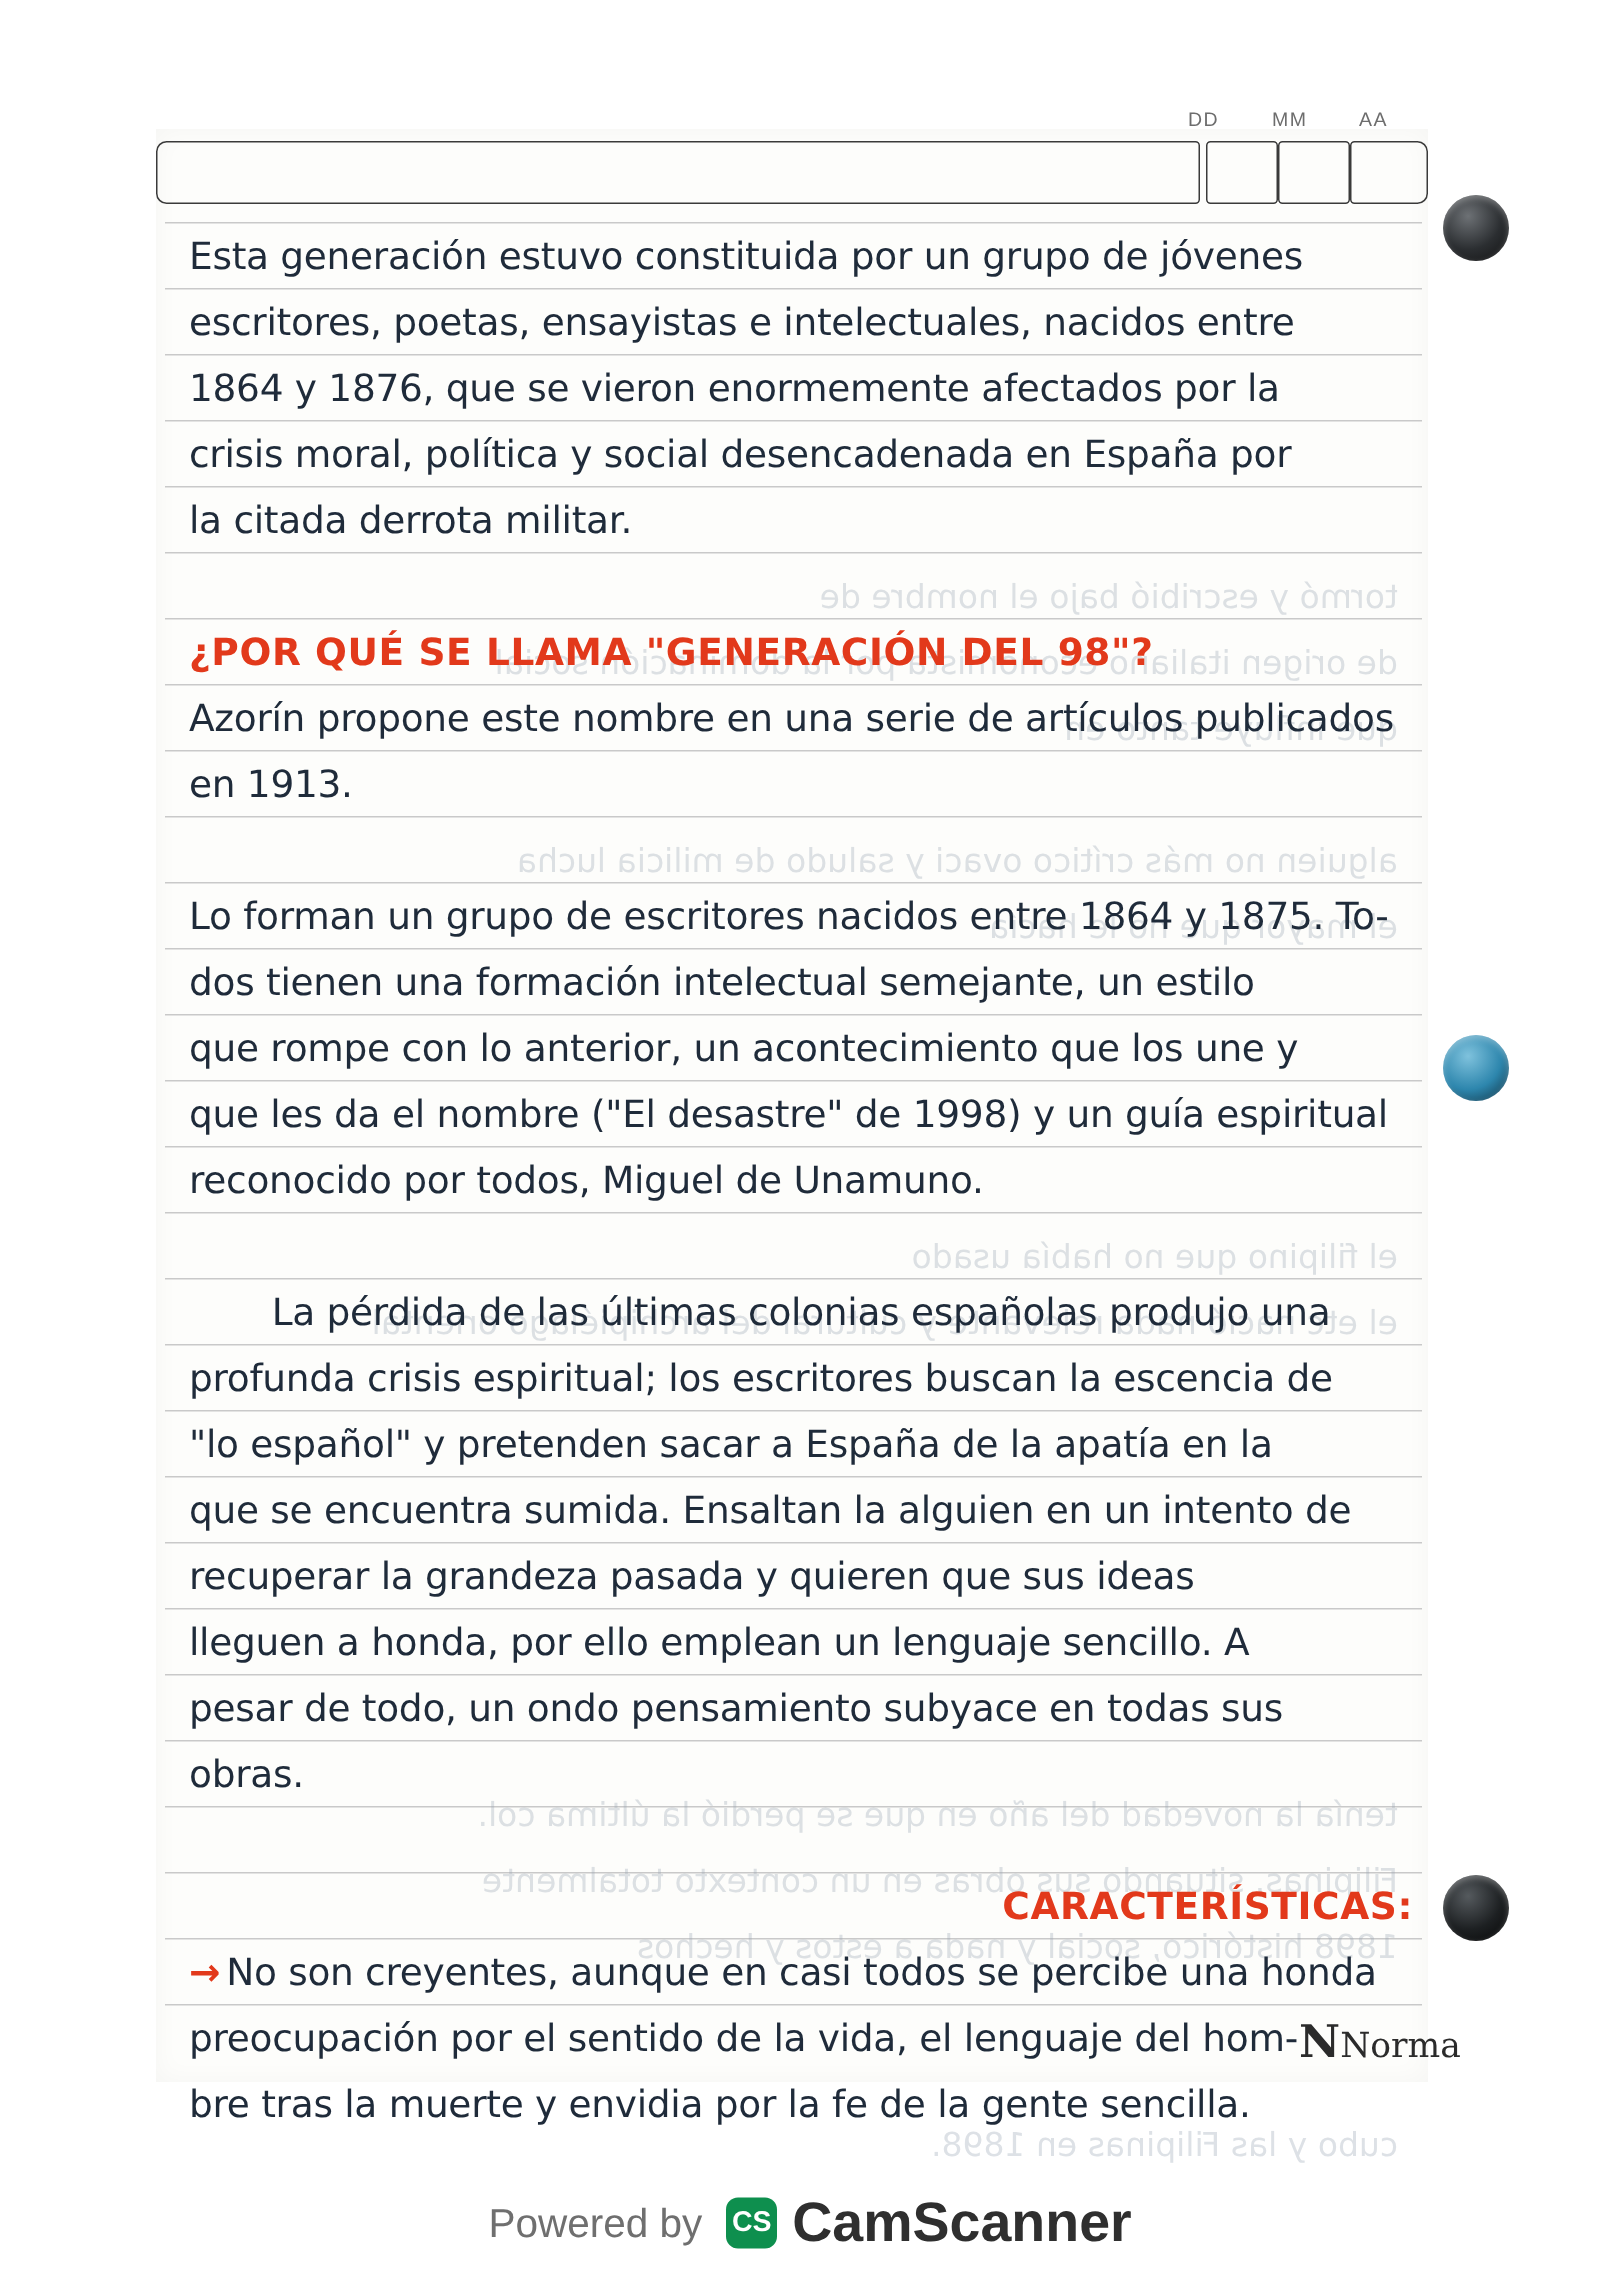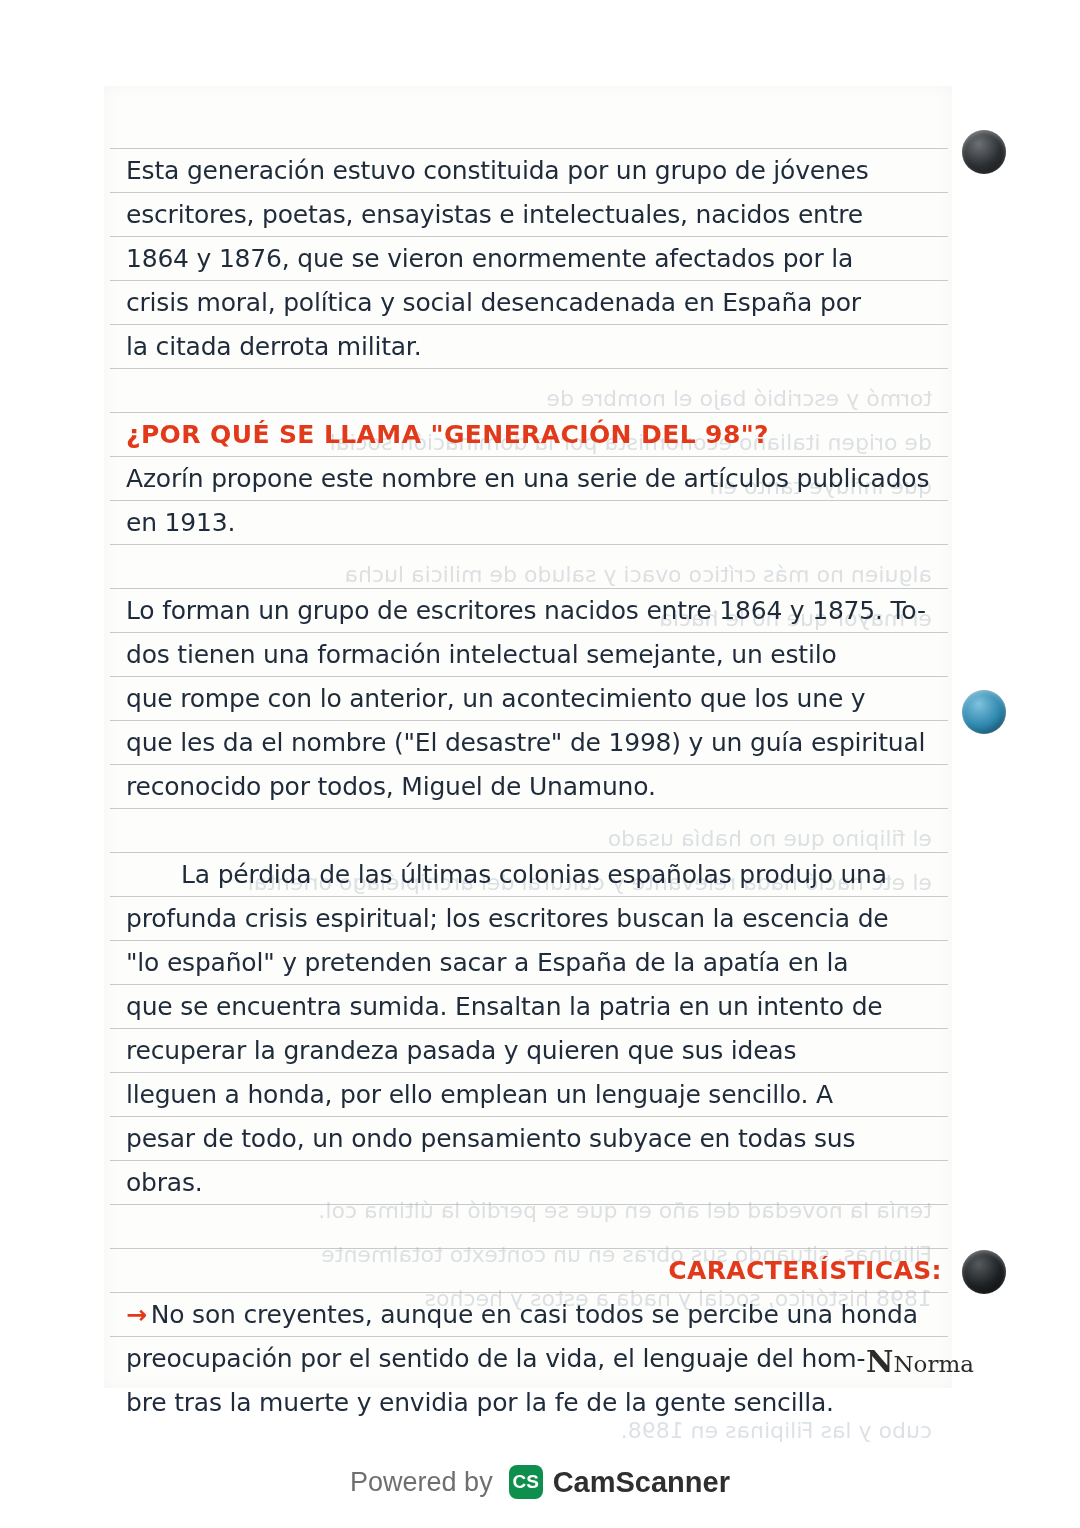--- a/index.html
+++ b/index.html
@@ -184,31 +184,42 @@
     background: #0e8f4e;
     color: #fff;
     font-size: 19px;
     font-weight: bold;
     display: flex;
     align-items: center;
     justify-content: center;
     font-family: "Liberation Sans", sans-serif;
   }
   .cs-name {
-    font-size: 29px;
+    font-size: 37px;
     color: #2f2f2f;
     font-weight: bold;
     font-family: "Liberation Sans", sans-serif;
   }
 </style>
 </head>
 <body>
 
 <div class="sheet">
 
+  <div class="date-header">
+    <div class="date-labels">
+      <span class="lbl-dd">DD</span>
+      <span class="lbl-mm">MM</span>
+      <span class="lbl-aa">AA</span>
+    </div>
+    <div class="title-box"></div>
+    <div class="dd-box"></div>
+    <div class="mm-box"></div>
+    <div class="aa-box"></div>
+  </div>
 
   <div class="rules" id="rules">
       <div class="rule" style="top: 0px;"></div>
       <div class="rule" style="top: 44px;"></div>
       <div class="rule" style="top: 88px;"></div>
       <div class="rule" style="top: 132px;"></div>
       <div class="rule" style="top: 176px;"></div>
       <div class="rule" style="top: 220px;"></div>
       <div class="rule" style="top: 264px;"></div>
       <div class="rule" style="top: 308px;"></div>
@@ -261,21 +272,21 @@
       <div class="line" style="top: 397px;"></div>
       <div class="line blue" style="top: 441px;">Lo forman un grupo de escritores nacidos entre 1864 y 1875. To-</div>
       <div class="line blue" style="top: 485px;">dos tienen una formación intelectual semejante, un estilo</div>
       <div class="line blue" style="top: 529px;">que rompe con lo anterior, un acontecimiento que los une y</div>
       <div class="line blue" style="top: 573px;">que les da el nombre ("El desastre" de 1998) y un guía espiritual</div>
       <div class="line blue" style="top: 617px;">reconocido por todos, Miguel de Unamuno.</div>
       <div class="line" style="top: 661px;"></div>
       <div class="line blue" style="top: 705px; text-align: center;">La pérdida de las últimas colonias españolas produjo una</div>
       <div class="line blue" style="top: 749px;">profunda crisis espiritual; los escritores buscan la escencia de</div>
       <div class="line blue" style="top: 793px;">"lo español" y pretenden sacar a España de la apatía en la</div>
-      <div class="line blue" style="top: 837px;">que se encuentra sumida. Ensaltan la patria en un intento de</div>
+      <div class="line blue" style="top: 837px;">que se encuentra sumida. Ensaltan la alguien en un intento de</div>
       <div class="line blue" style="top: 881px;">recuperar la grandeza pasada y quieren que sus ideas</div>
       <div class="line blue" style="top: 925px;">lleguen a honda, por ello emplean un lenguaje sencillo. A</div>
       <div class="line blue" style="top: 969px;">pesar de todo, un ondo pensamiento subyace en todas sus</div>
       <div class="line blue" style="top: 1013px;">obras.</div>
       <div class="line" style="top: 1057px;"></div>
       <div class="line head" style="top: 1101px; text-align: right;">CARACTERÍSTICAS:</div>
       <div class="line blue" style="top: 1145px;"><span class="arrow">→</span><span>No son creyentes, aunque en casi todos se percibe una honda</span></div>
       <div class="line blue" style="top: 1189px;">preocupación por el sentido de la vida, el lenguaje del hom-</div>
       <div class="line blue" style="top: 1233px;">bre tras la muerte y envidia por la fe de la gente sencilla.</div>
     </div>

